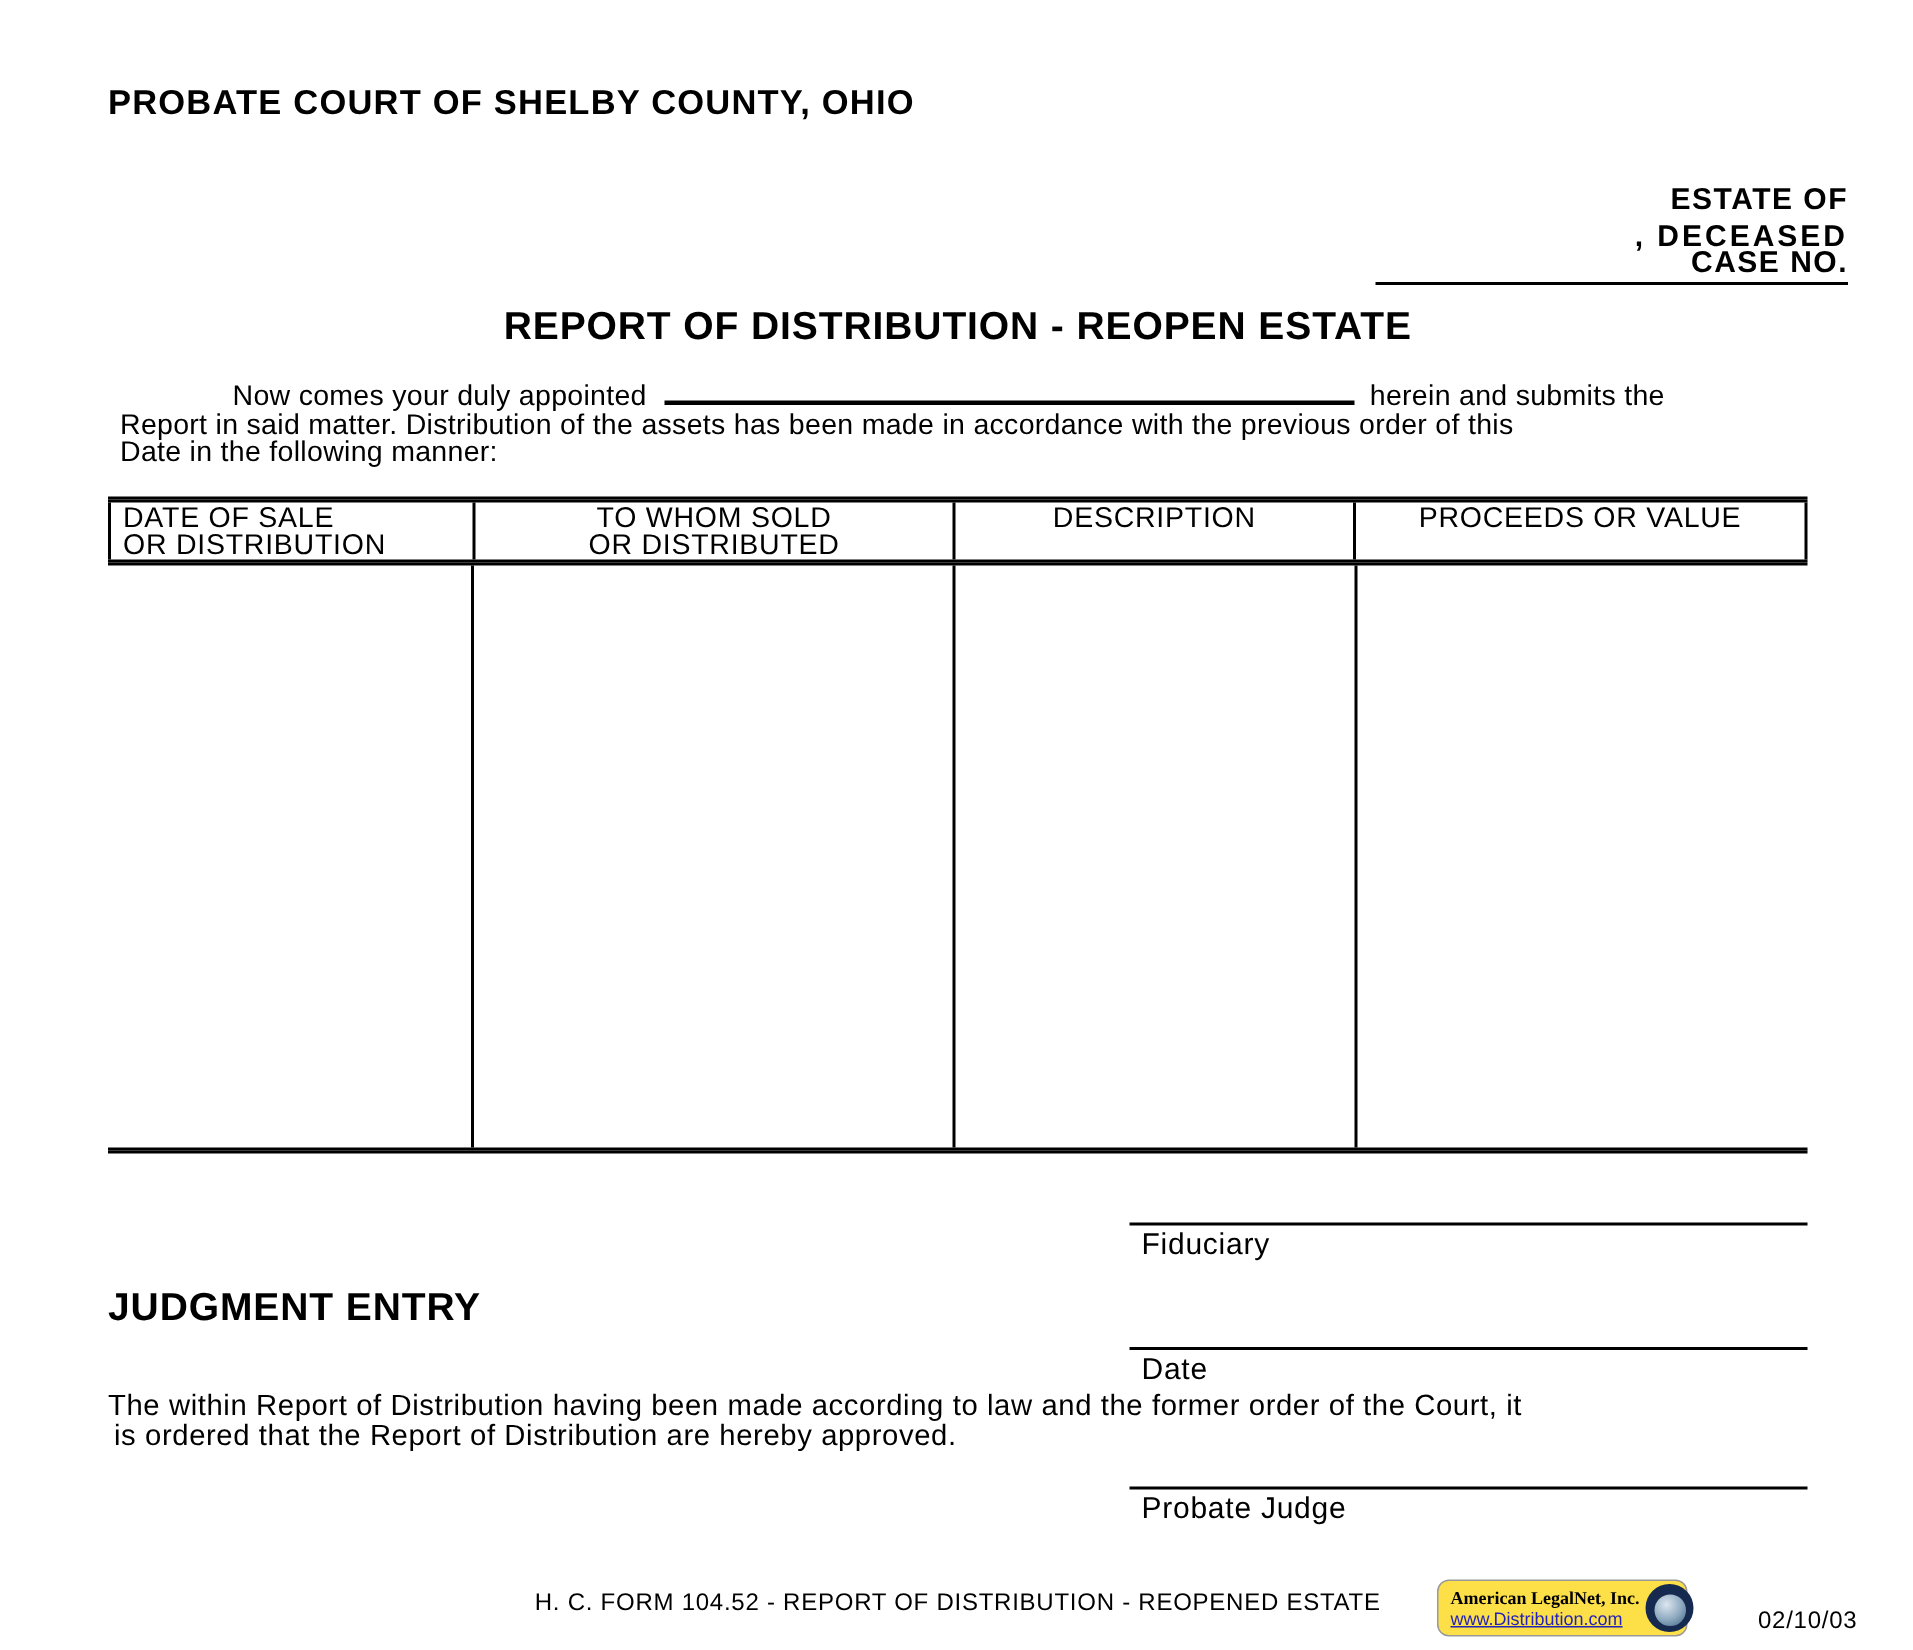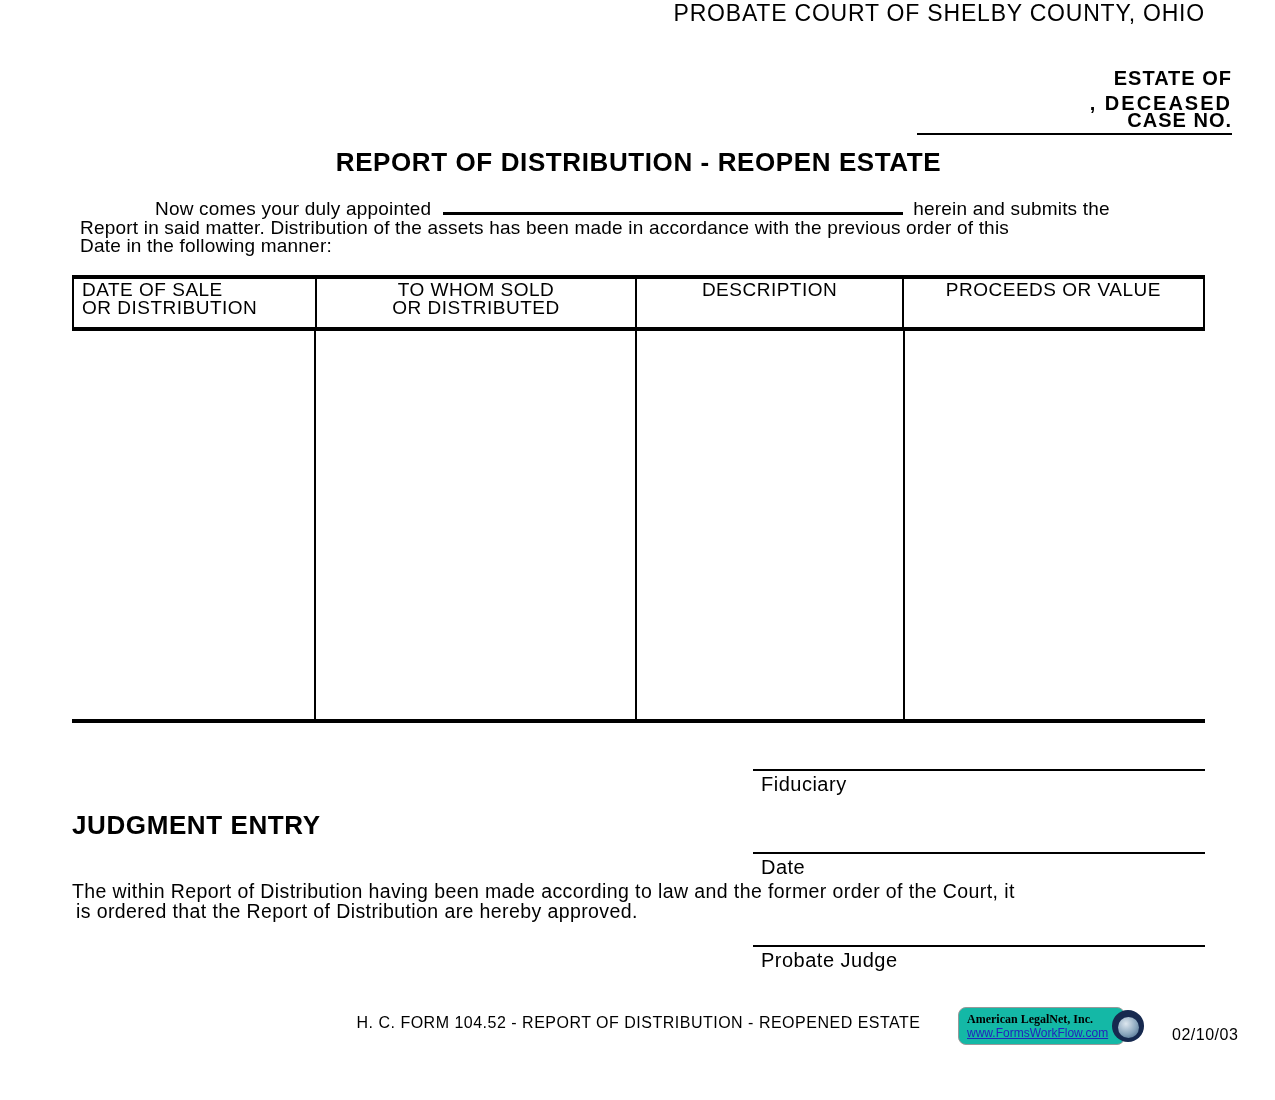--- a/index.html
+++ b/index.html
@@ -9,22 +9,23 @@
     width:1275px; height:1100px;
     background:#ffffff;
     color:#000;
     font-family:"Liberation Sans", sans-serif;
     overflow:hidden;
   }
   .content { position:absolute; left:72px; top:0; width:1133px; }
 
   
   .court-title {
-    text-align:right;
-    font-size:23px; font-weight:normal; letter-spacing:0.8px;
+    margin-top:55px;
+    text-align:left;
+    font-size:23px; font-weight:bold; letter-spacing:0.8px;
   }
   .form-title {
     margin-top:12px;
     text-align:center;
     font-size:26px; font-weight:bold; letter-spacing:0.6px;
   }
   .judgment-title {
     margin-top:14px;
     text-align:left;
     font-size:26px; font-weight:bold; letter-spacing:0.6px;
@@ -64,21 +65,21 @@
     border-bottom:3px solid #000;
     vertical-align:baseline;
   }
 
   
   .dist-table { margin-top:19px; width:1133px; }
   .dbl-rule { height:2px; border-top:2px solid #000; border-bottom:2px solid #000; }
   .thead {
     display:flex;
     border-left:2px solid #000; border-right:2px solid #000;
-    height:48px;
+    height:38px;
   }
   .th {
     font-size:19px; line-height:18px; letter-spacing:0.5px;
     padding-top:2px;
     text-align:center;
   }
   .th div { min-height:18px; }
   .th:not(:last-child) { border-right:2px solid #000; }
   .col-1 { width:21.5%; text-align:left; padding-left:8px; }
   .col-2 { width:28.4%; }
@@ -114,21 +115,21 @@
   .form-id {
     padding-top:7px;
     text-align:center;
     font-size:16px; letter-spacing:0.5px;
   }
   .badge {
     position:absolute; left:886px; top:0;
     width:167px; height:38px;
     border:1px solid #999;
     border-radius:8px;
-    background:#14b8a6;
+    background:#fde047;
     display:flex; align-items:center;
     padding:2px 4px 2px 8px;
     gap:4px;
   }
   .badge-text { flex:1 1 auto; }
   .badge-company {
     font-family:"Liberation Serif", serif;
     font-weight:bold; font-size:12px; line-height:14px;
     white-space:nowrap;
   }
@@ -233,21 +234,21 @@
     <div class="sig sig-judge">
       <div class="sig-line"></div>
       <div class="sig-label">Probate Judge</div>
     </div>
 
     <div class="footer">
       <div class="form-id">H. C. FORM 104.52 - REPORT OF DISTRIBUTION - REOPENED ESTATE</div>
       <div class="badge">
         <div class="badge-text">
           <div class="badge-company">American LegalNet, Inc.</div>
-          <div class="badge-url">www.FormsWorkFlow.com</div>
+          <div class="badge-url">www.Distribution.com</div>
         </div>
         <div class="globe">
           <div class="globe-inner"></div>
         </div>
       </div>
       <div class="revision-date">02/10/03</div>
     </div>
 
   </div>
 </div>

